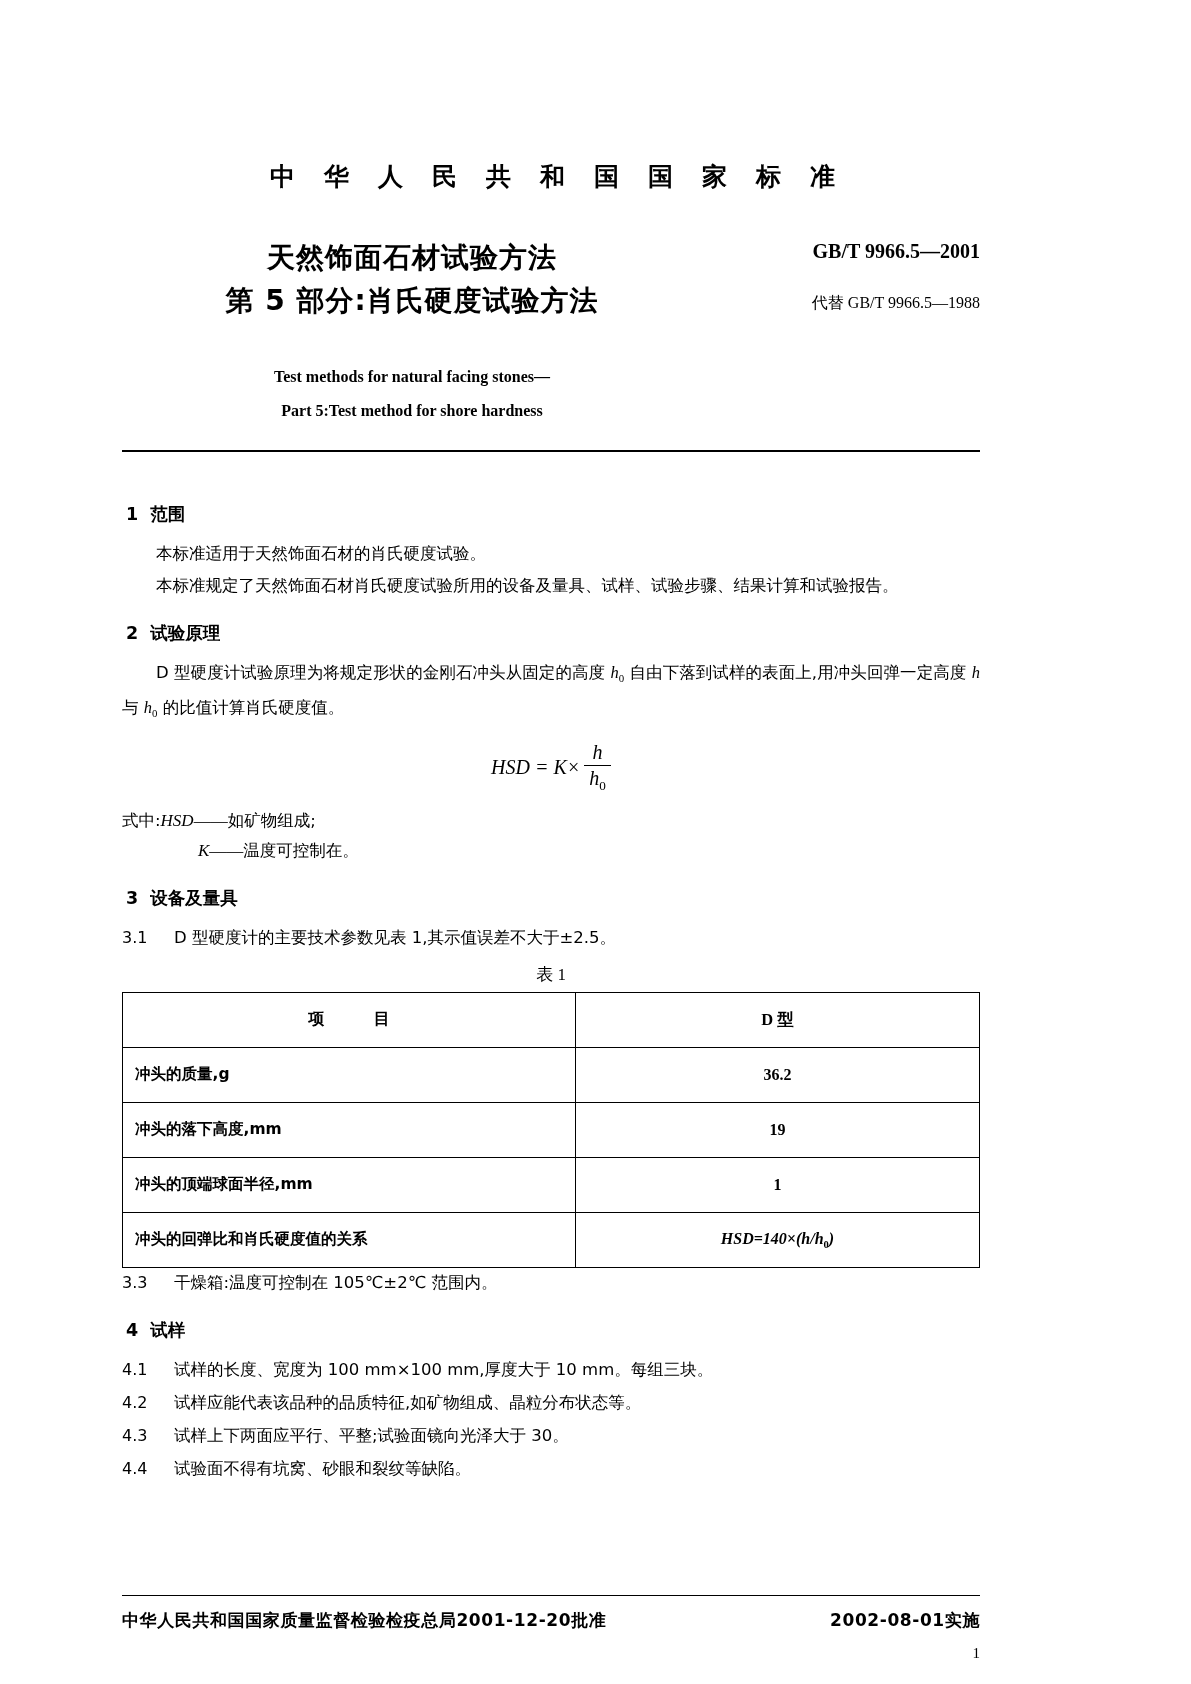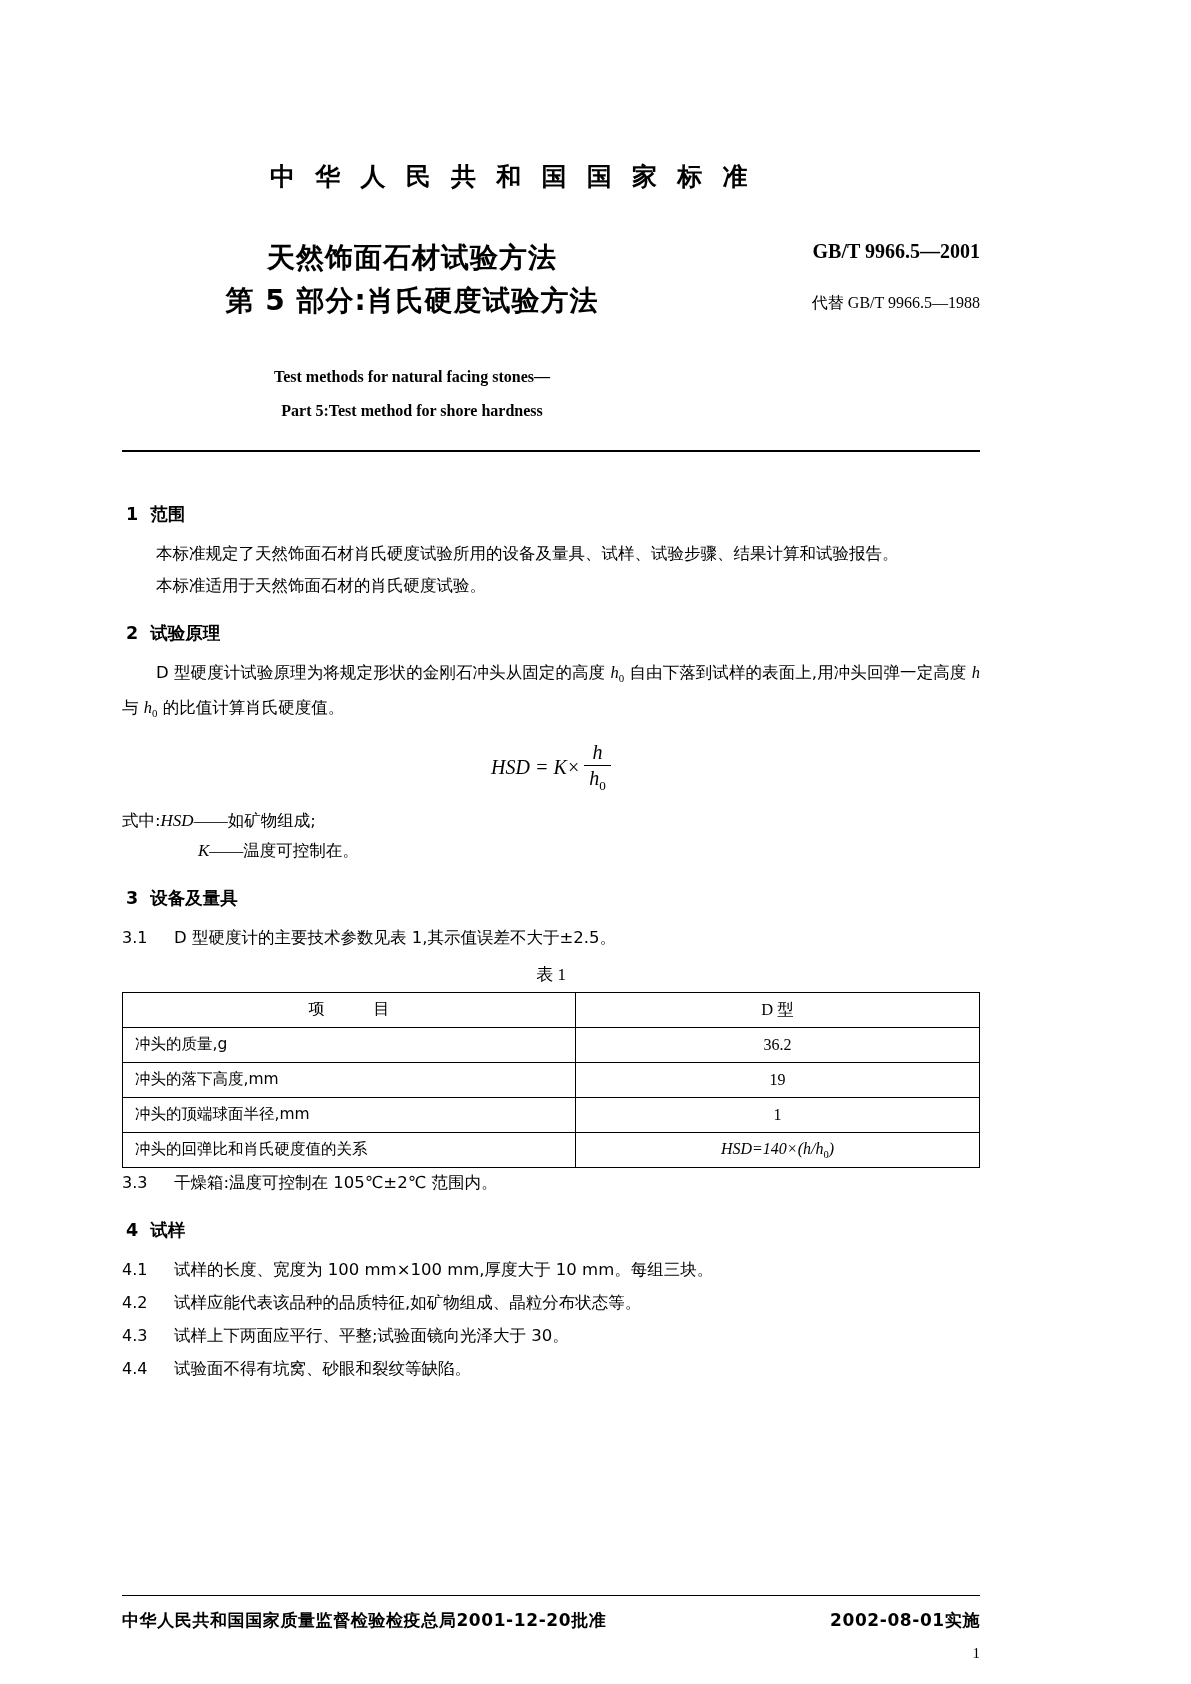--- a/index.html
+++ b/index.html
@@ -28,21 +28,21 @@
   }
 
   
   .masthead {
     position: absolute;
     left: 148px;
     top: 160px;
     font-size: 25px;
     font-weight: bold;
     letter-spacing: 7px;
-    font-family: Liberation Serif, serif;
+    font-family: Liberation Mono, monospace;
     white-space: nowrap;
   }
 
   .title-block {
     position: absolute;
     left: 0;
     top: 236px;
     width: 858px;
   }
   .title-cn {
@@ -168,23 +168,23 @@
     font-family: "Liberation Serif", serif;
   }
   table.data {
     border-collapse: collapse;
     width: 858px;
     table-layout: fixed;
   }
   table.data td, table.data th {
     border: 1.2px solid #000;
     height: 34px;
-    font-weight: normal;
-    font-size: 16px;
-    padding: 0 12px;
+    font-weight: bold;
+    font-size: 16px;
+    padding: 10px 12px;
   }
   table.data .c-item { width: 428px; }
   table.data th.hdr-item {
     text-align: center;
     font-family: "DejaVu Sans", "Liberation Sans", sans-serif;
     letter-spacing: 22px;
     text-indent: 22px;
   }
   table.data th.hdr-val {
     text-align: center;
@@ -254,22 +254,22 @@
       </div>
     </div>
 
     <div class="rule"></div>
 
     <div class="content">
 
       <div class="h2">
         <span class="num">1</span><span>范围</span>
       </div>
+      <p class="p cjk">本标准适用于天然饰面石材的肖氏硬度试验。</p>
       <p class="p cjk">本标准规定了天然饰面石材肖氏硬度试验所用的设备及量具、试样、试验步骤、结果计算和试验报告。</p>
-      <p class="p cjk">本标准适用于天然饰面石材的肖氏硬度试验。</p>
 
       <div class="h2">
         <span class="num">2</span><span>试验原理</span>
       </div>
       <p class="p cjk"><span>D 型硬度计试验原理为将规定形状的金刚石冲头从固定的高度 </span><span class="ital">h</span><sub class="sb serif">0</sub><span> 自由下落到试样的表面上,用冲头回弹一定高度 </span><span class="ital">h</span><span> 与 </span><span class="ital">h</span><sub class="sb serif">0</sub><span> 的比值计算肖氏硬度值。</span></p>
 
       <div class="formula">
         <span>HSD</span>
         <span>=</span>
         <span>K</span><span>×</span><span class="frac"><span class="num-part">h</span><span class="den-part"><span>h</span><sub class="sb serif">0</sub></span></span>

